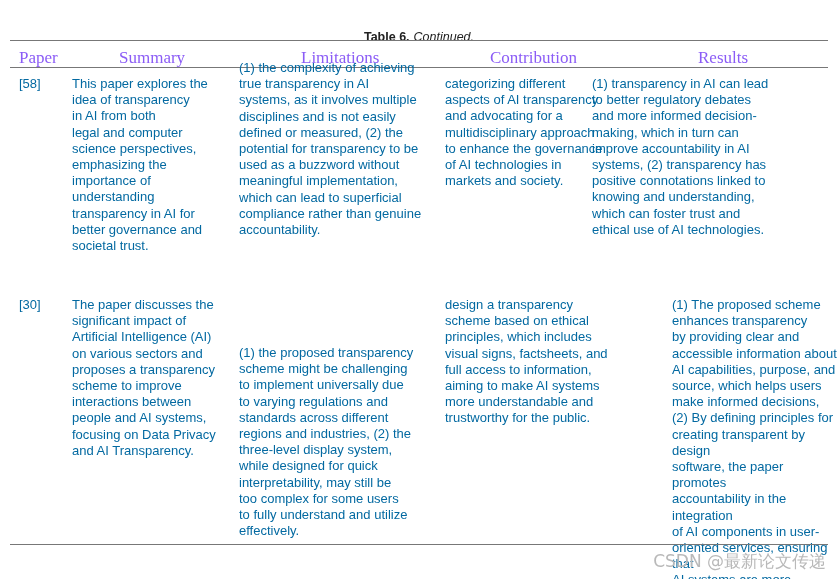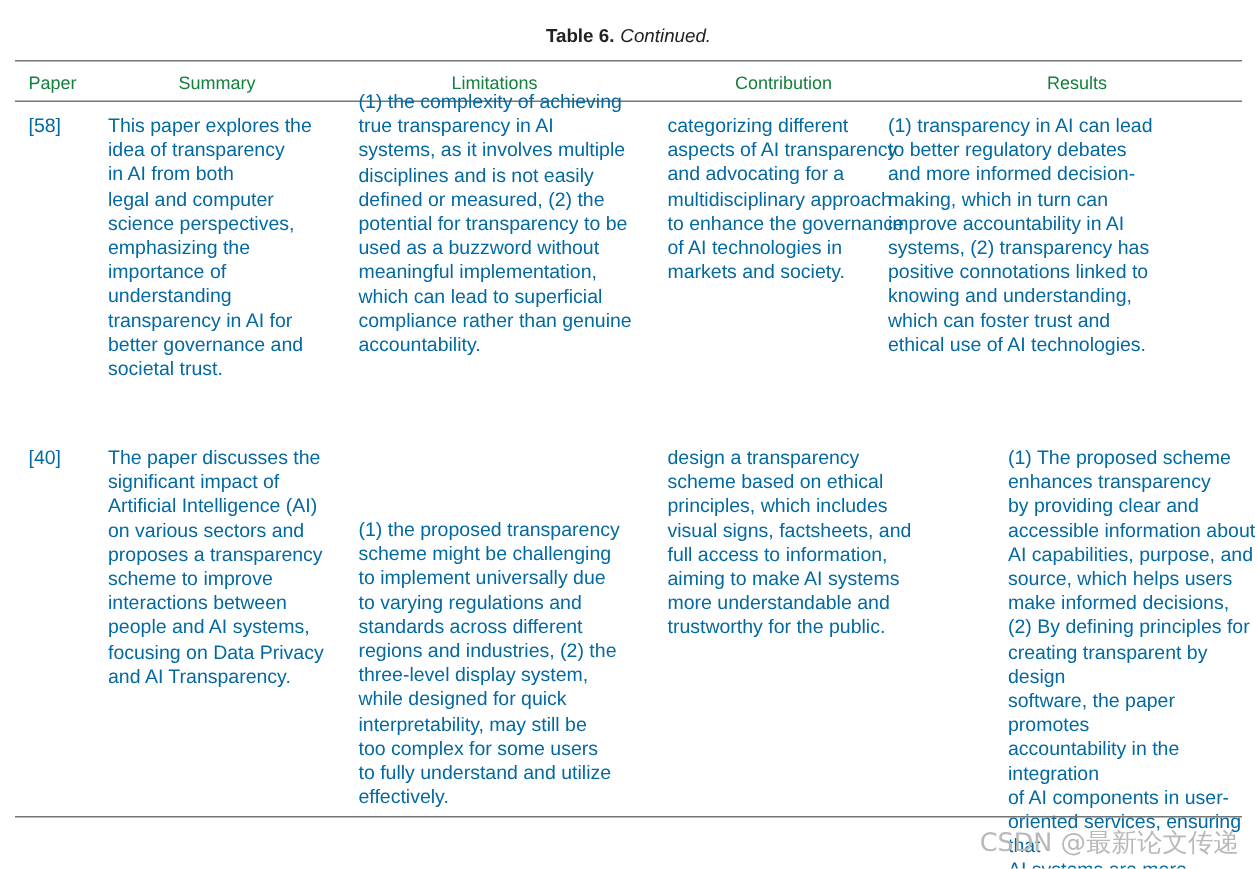--- a/index.html
+++ b/index.html
@@ -1,27 +1,27 @@
 <!DOCTYPE html>
 <html><head>
 <meta charset="utf-8">
 <style>
   html, body { margin: 0; padding: 0; background: #ffffff; }
   body { width: 838px; height: 579px; position: relative; overflow: hidden;
          font-family: "DejaVu Sans", sans-serif; color: #2b2b2b; }
-  .caption { position: absolute; top: 16px; left: 0; width: 838px; text-align: center;
+  .caption { position: absolute; top: 29px; left: 0; width: 838px; text-align: center;
              font-size: 12.5px; color: #222; }
   .caption .lbl { font-weight: bold; font-family: "Liberation Sans", sans-serif; }
   .caption .ital { font-style: italic; margin-left: 4px; font-family: "Liberation Sans", sans-serif; }
   .rule { position: absolute; left: 10px; width: 818px; height: 0; border-top: 1.5px solid #777; }
   .rule.top { top: 40px; }
   .rule.mid { top: 67px; }
   .rule.bot { top: 544px; }
-  .hdr { position: absolute; top: 48px; font-size: 12px; color: #15803d;
-         font-family: Liberation Sans, sans-serif; }
+  .hdr { position: absolute; top: 48px; font-size: 17px; color: #8b5cf6;
+         font-family: Liberation Serif, serif; }
   .cell { position: absolute; font-size: 13px; line-height: 16.2px; color: #0369a1;
           font-family: "Liberation Sans", sans-serif; white-space: pre-line; }
   .watermark { position: absolute; right: 12px; bottom: 6px; font-size: 17px; color: #b9b9b9;
                font-family: "DejaVu Sans", sans-serif; }
 </style>
 </head>
 <body>
 
 <div class="caption">
   <span class="lbl">Table 6.</span><span class="ital">Continued.</span>
@@ -74,21 +74,21 @@
 making, which in turn can
 improve accountability in AI
 systems, (2) transparency has
 positive connotations linked to
 knowing and understanding,
 which can foster trust and
 ethical use of AI technologies.</div>
 </div>
 
 <div>
-  <div class="cell" style="left:19px; top:297px;">[40]</div>
+  <div class="cell" style="left:19px; top:297px;">[30]</div>
   <div class="cell" style="left:72px; top:297px;">The paper discusses the
 significant impact of
 Artificial Intelligence (AI)
 on various sectors and
 proposes a transparency
 scheme to improve
 interactions between
 people and AI systems,
 focusing on Data Privacy
 and AI Transparency.</div>

